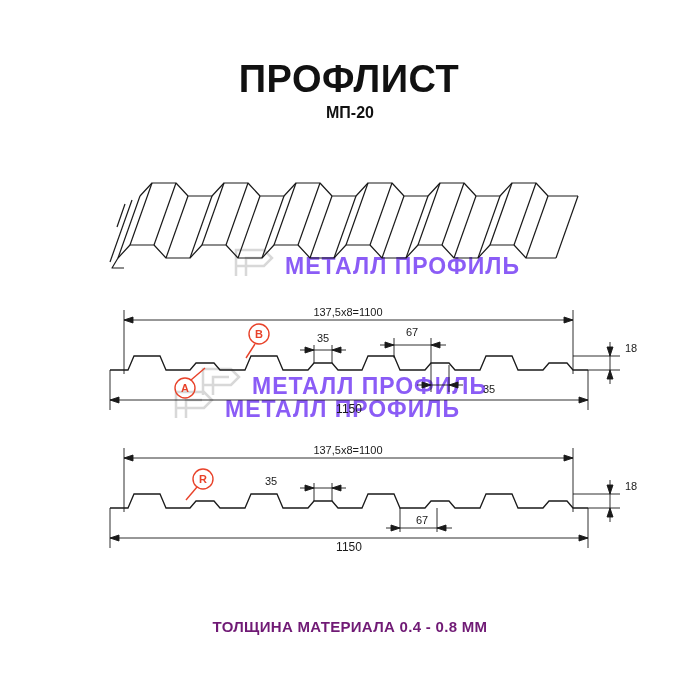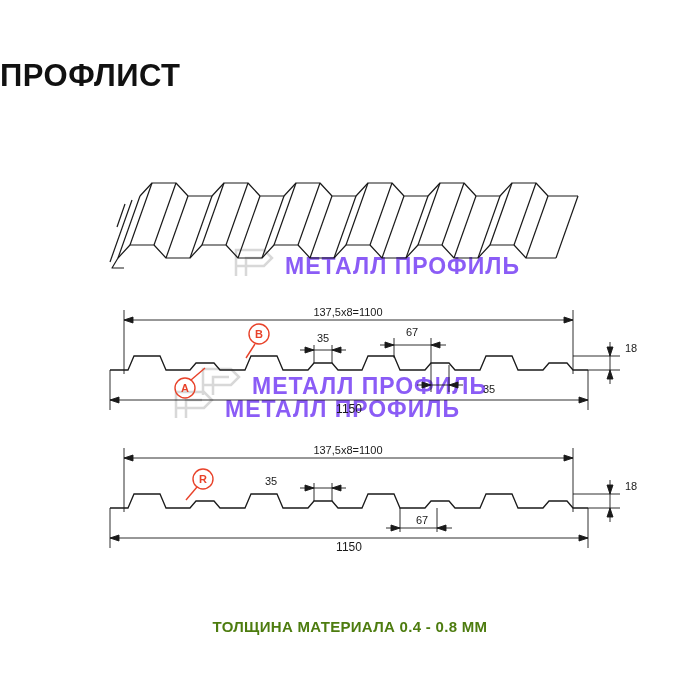--- a/index.html
+++ b/index.html
@@ -18,21 +18,22 @@
   .page {
     position: relative;
     width: 700px;
     height: 700px;
   }
   .title {
     position: absolute;
     top: 58px;
     left: 0;
     width: 698px;
-    font-size: 31px;
+    text-align: center;
+    font-size: 38px;
     font-weight: bold;
     letter-spacing: 0.5px;
     color: #111;
   }
   .subtitle {
     position: absolute;
     top: 104px;
     left: 0;
     width: 700px;
     text-align: center;
@@ -41,21 +42,21 @@
     color: #111;
   }
   .footer {
     position: absolute;
     top: 618px;
     left: 0;
     width: 700px;
     text-align: center;
     font-size: 15px;
     font-weight: bold;
-    color: #4d7c0f;
+    color: #701a75;
     letter-spacing: 0.3px;
   }
   .drawing {
     position: absolute;
     top: 0;
     left: 0;
   }
   .wm {
     position: absolute;
     pointer-events: none;
@@ -69,20 +70,21 @@
     letter-spacing: 1px;
     white-space: nowrap;
   }
 </style>
 </head>
 <body>
 
 <div class="page">
 
   <div class="title">ПРОФЛИСТ</div>
+  <div class="subtitle">МП-20</div>
 
   <div class="wm" style="top:236px; left:228px;">
     <svg width="300" height="56" viewBox="0 0 300 56">
       <g fill="none" stroke="#d8d8d8" stroke-width="2.5">
         <path d="M8 40 L8 14 L36 14 L44 22 L36 30 L8 30"></path>
         <path d="M18 40 L18 22 L34 22"></path>
       </g>
     </svg>
   </div>
   <div class="wm wm-text" style="top:253px; left:285px;">МЕТАЛЛ ПРОФИЛЬ</div>

